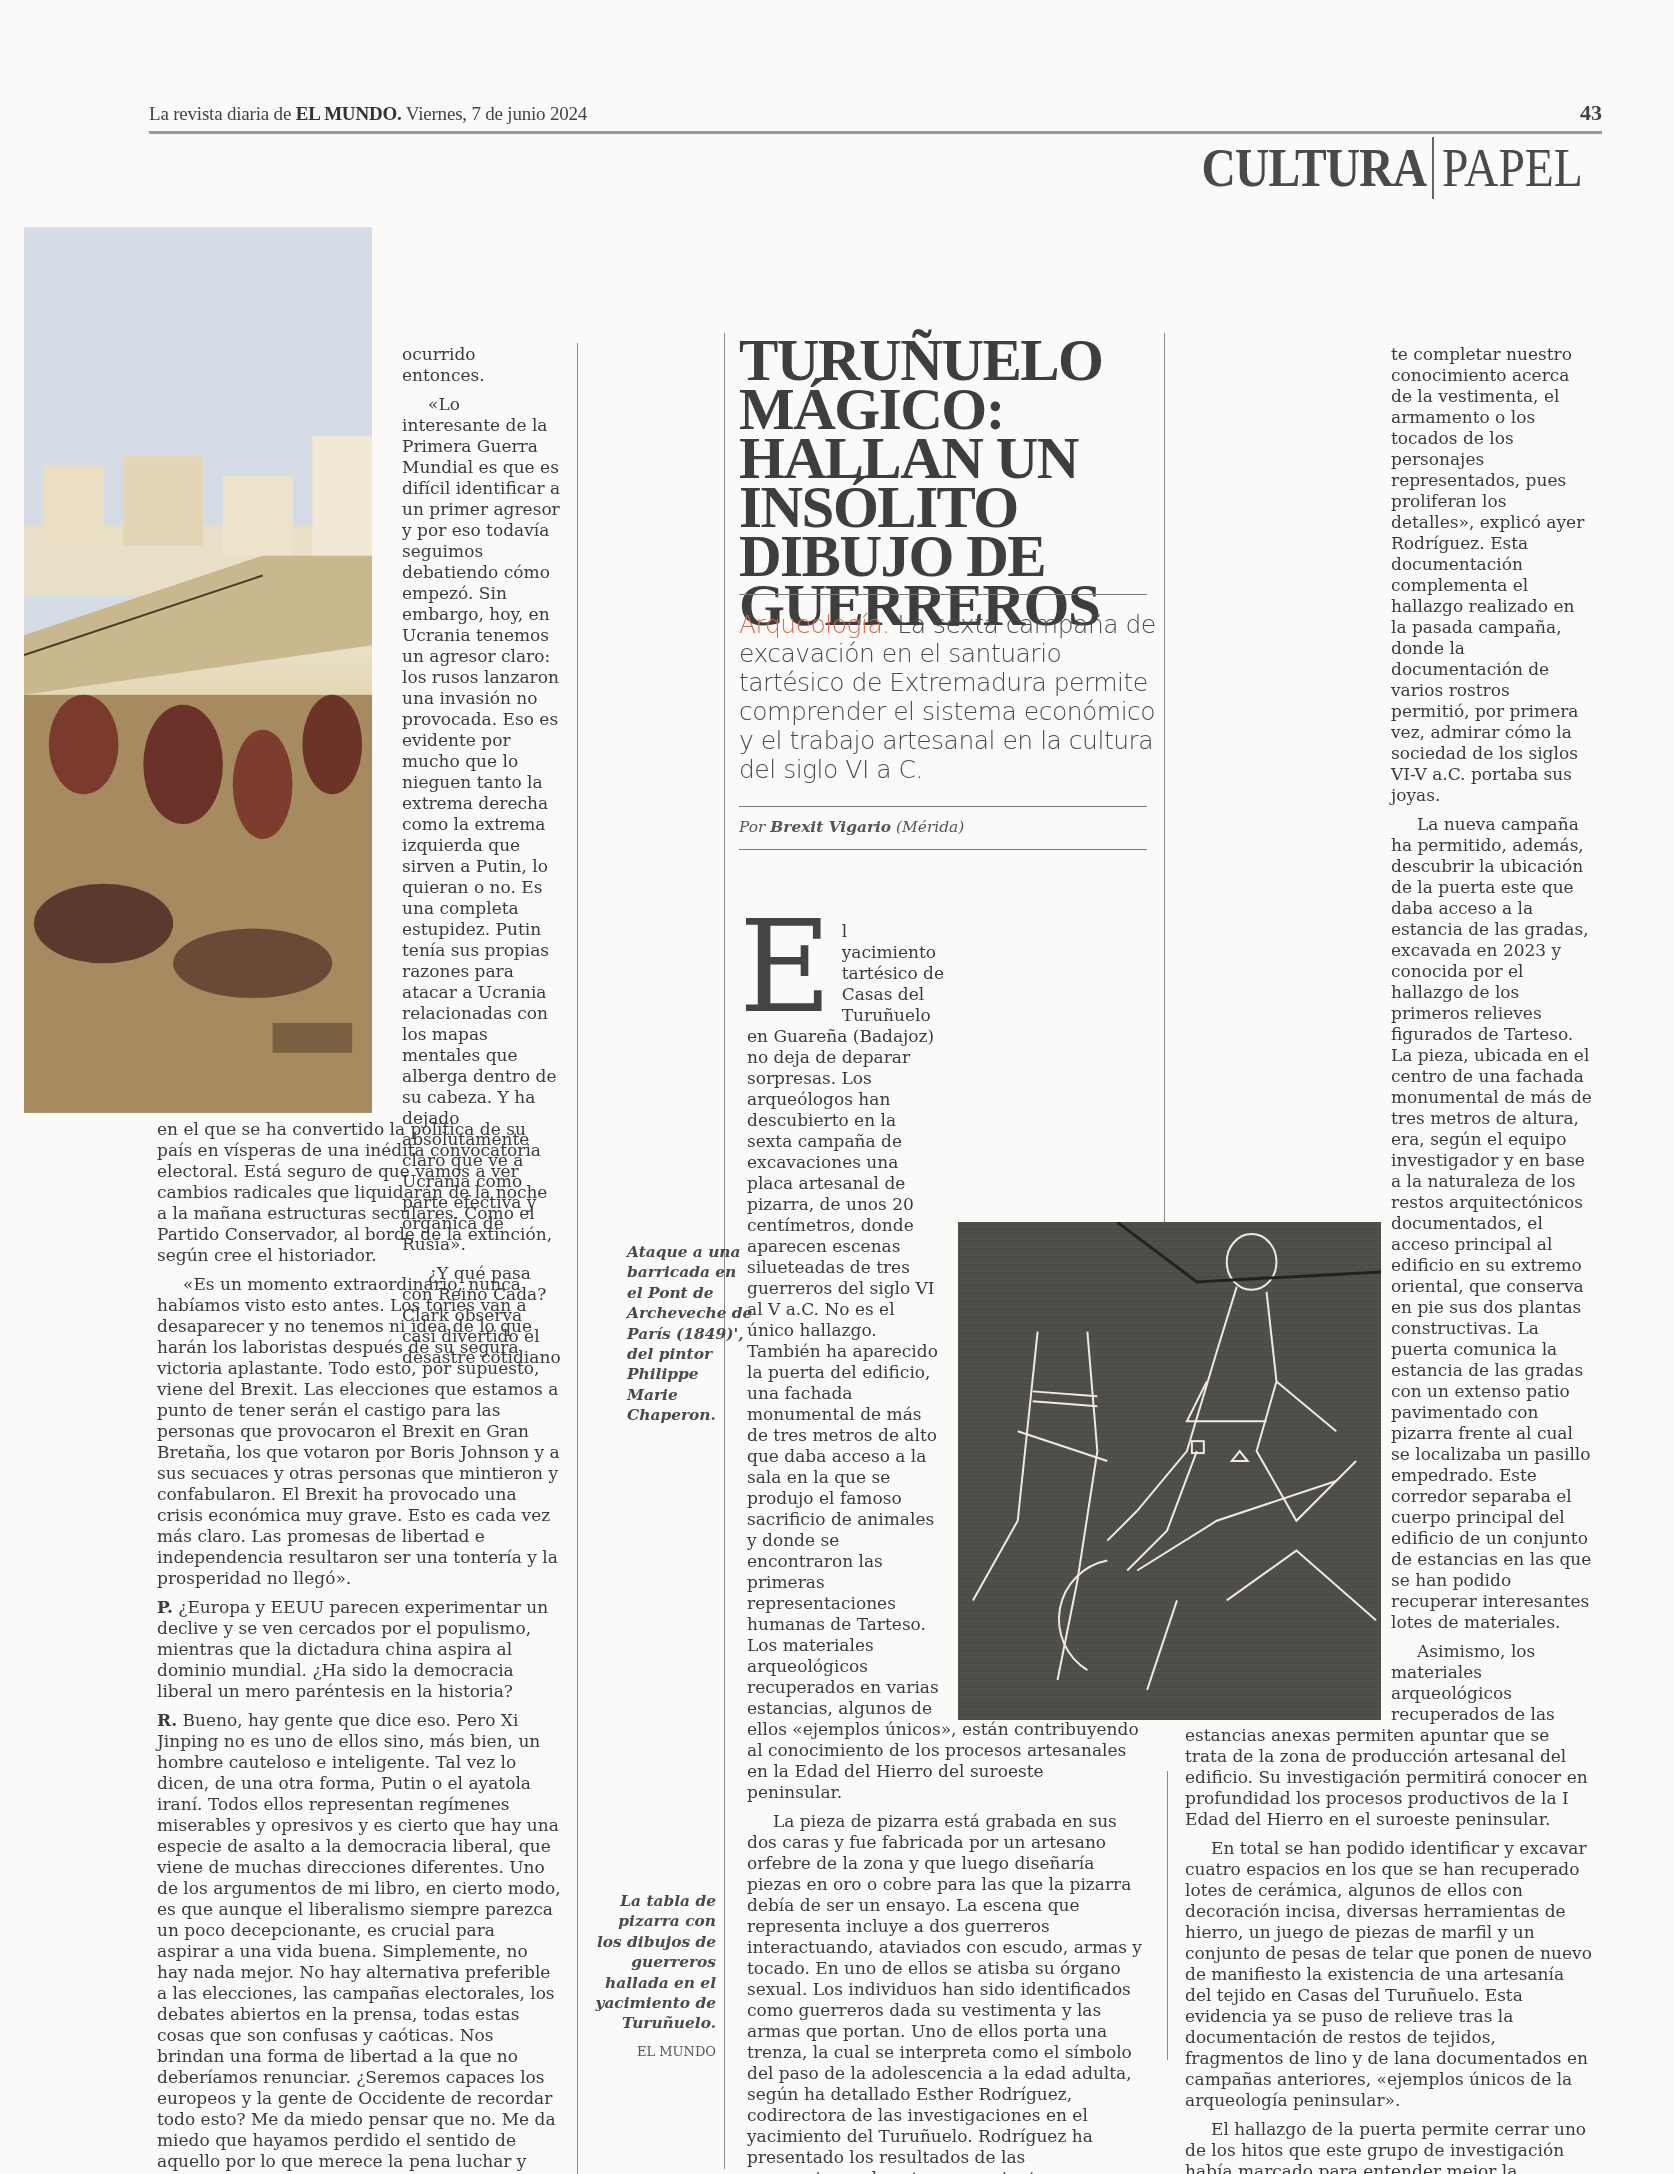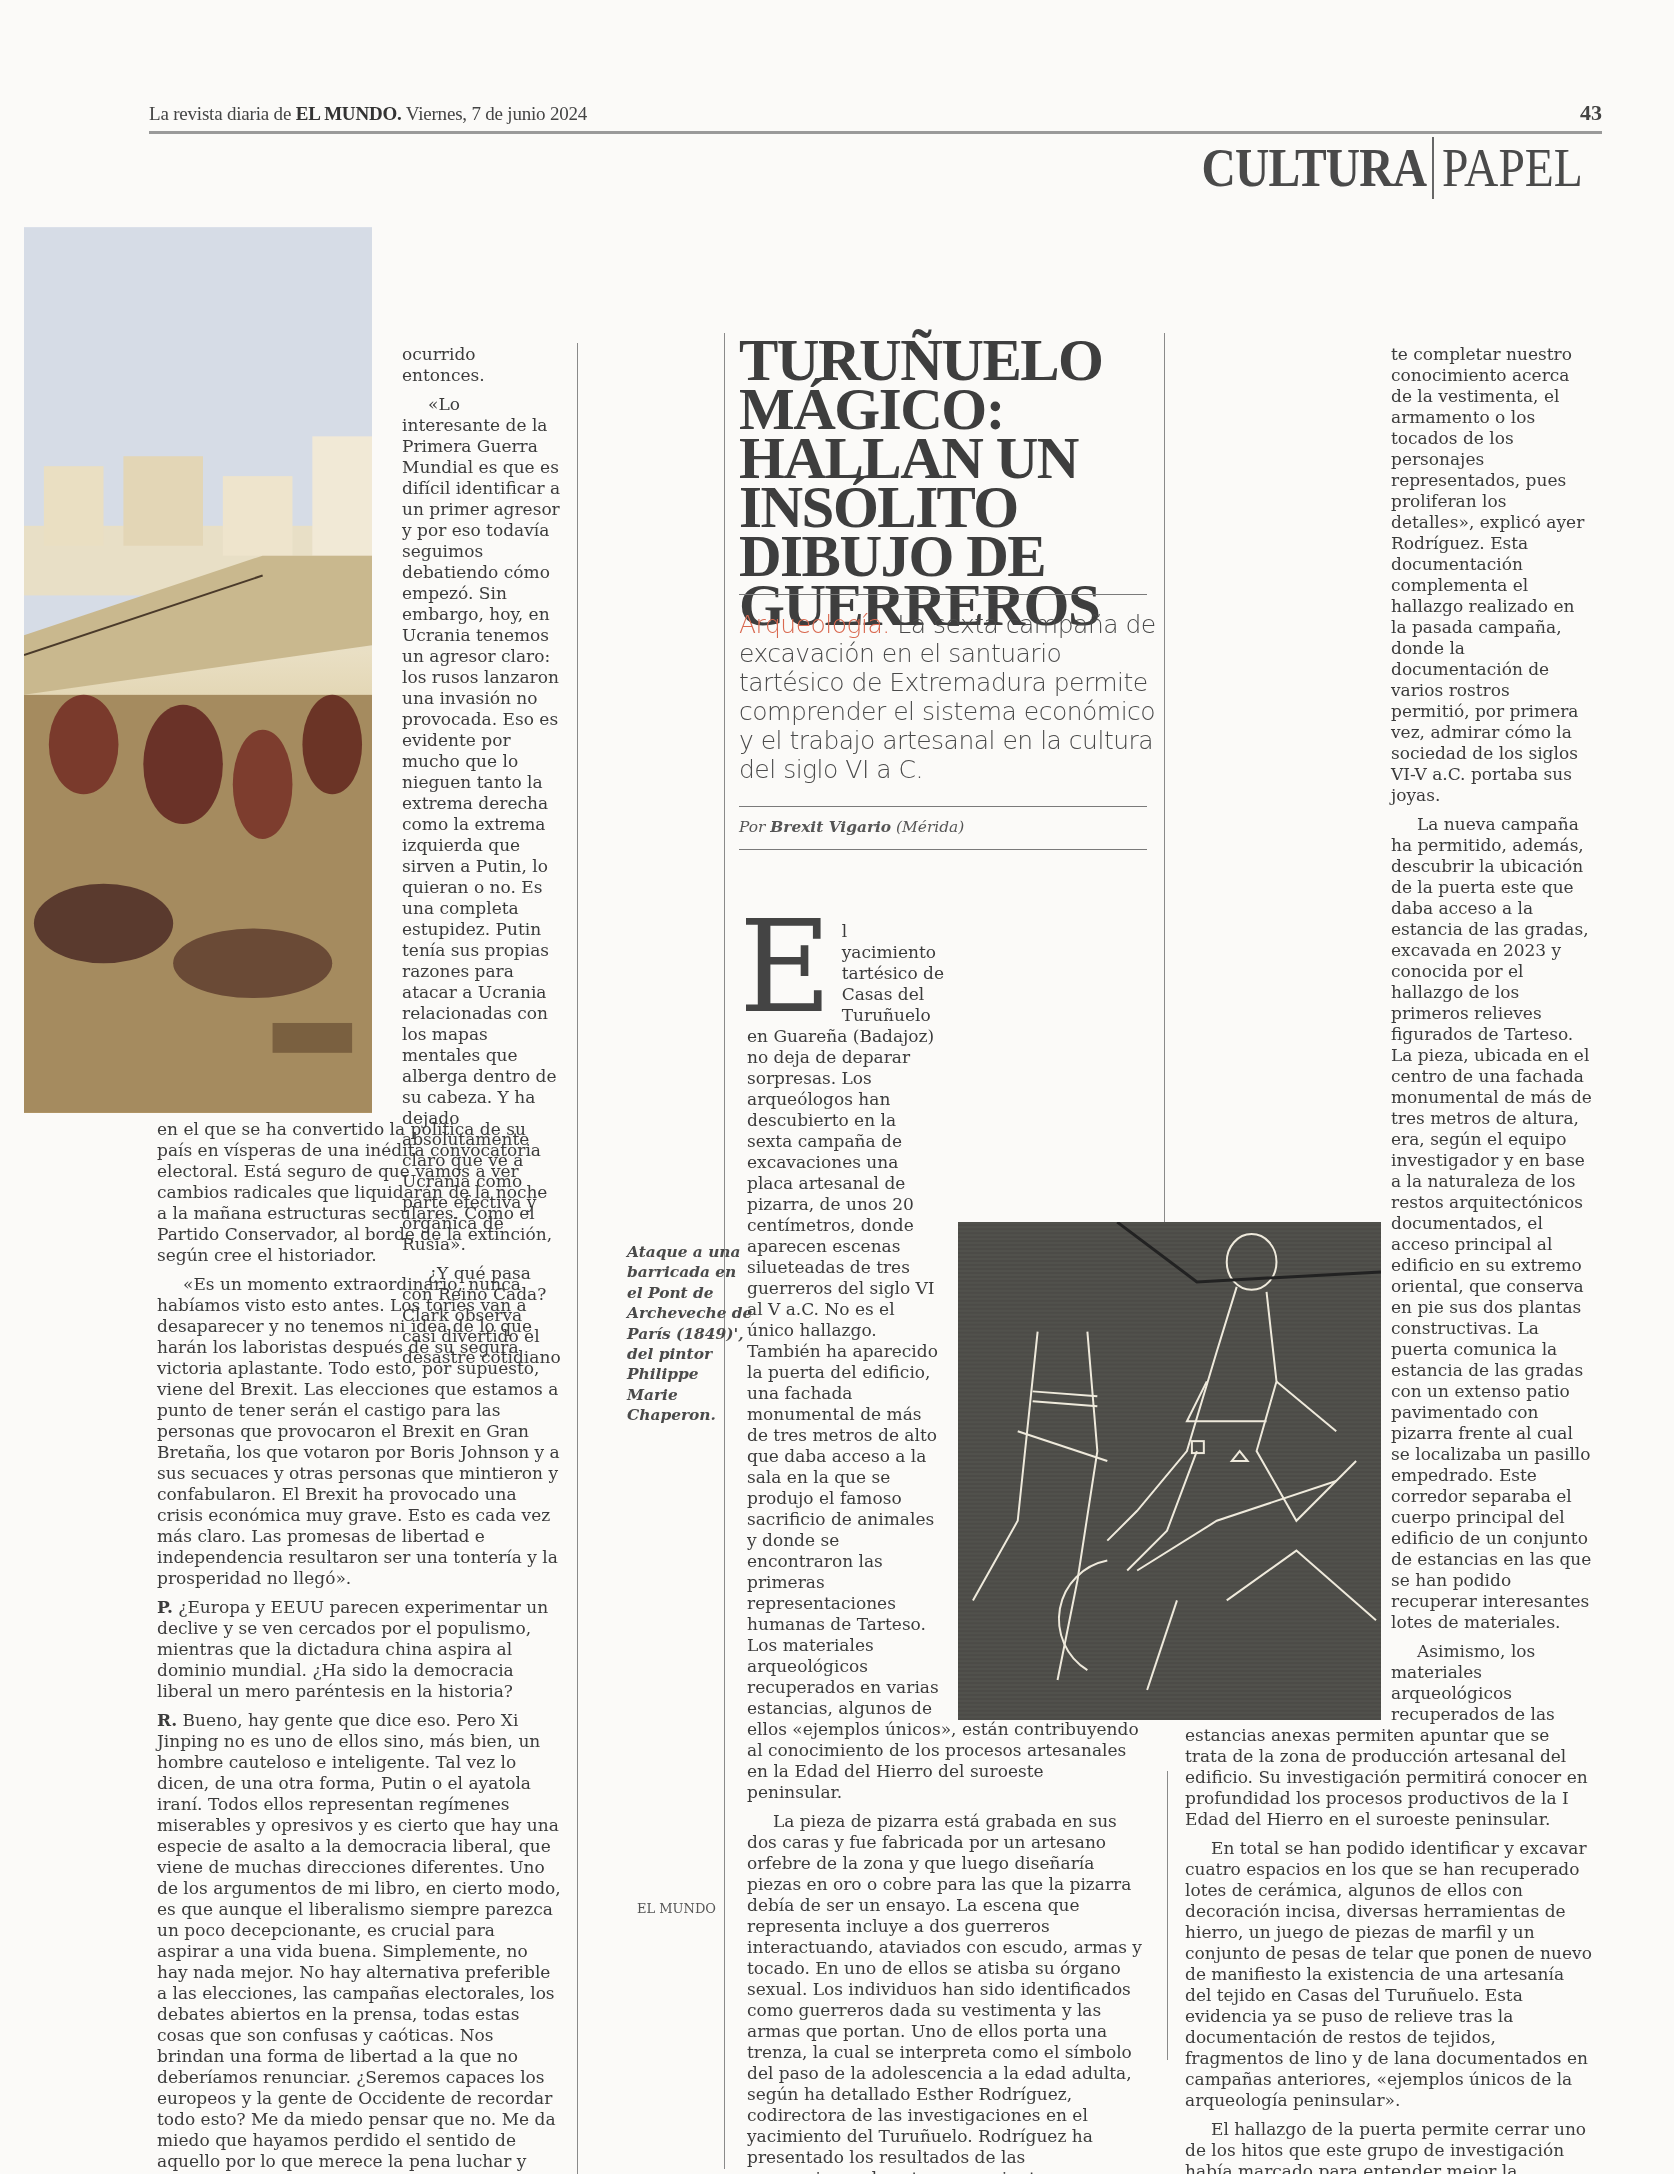--- a/index.html
+++ b/index.html
@@ -80,20 +80,21 @@
   <p><b>R.</b> <span>Bueno, hay gente que dice eso. Pero Xi Jinping no es uno de ellos sino, más bien, un hombre cauteloso e inteligente. Tal vez lo dicen, de una otra forma, Putin o el ayatola iraní. Todos ellos representan regímenes miserables y opresivos y es cierto que hay una especie de asalto a la democracia liberal, que viene de muchas direcciones diferentes. Uno de los argumentos de mi libro, en cierto modo, es que aunque el liberalismo siempre parezca un poco decepcionante, es crucial para aspirar a una vida buena. Simplemente, no hay nada mejor. No hay alternativa preferible a las elecciones, las campañas electorales, los debates abiertos en la prensa, todas estas cosas que son confusas y caóticas. Nos brindan una forma de libertad a la que no deberíamos renunciar. ¿Seremos capaces los europeos y la gente de Occidente de recordar todo esto? Me da miedo pensar que no. Me da miedo que hayamos perdido el sentido de aquello por lo que merece la pena luchar y sacrificarse. Los europeos nos estamos dejando vencer y nos arrepentiremos de no haber peleado.</span></p>
 </div>
 
 <div class="abs vline" style="left:577px; top:343px; height:1836px;"></div>
 <div class="abs vline" style="left:724px; top:333px; height:1836px;"></div>
 <div class="abs vline" style="left:1164px; top:333px; height:896px;"></div>
 <div class="abs vline" style="left:1167px; top:1771px; height:289px;"></div>
 
 <div class="abs caption" style="left:591px; top:1242px; width:127px;margin-left:36px;">Ataque a una barricada en el Pont de Archeveche de París (1849)', del pintor Philippe Marie Chaperon.</div>
 <div class="abs" style="left:593px; top:1891px; width:123px; text-align:right;">
+  <div class="caption">La tabla de pizarra con los dibujos de guerreros hallada en el yacimiento de Turuñuelo.</div>
   <div style="font-family:'DejaVu Serif',serif; font-size:13px; color:#555; margin-top:10px;">EL MUNDO</div>
 </div>
 
 <div class="abs headline" style="left:739px; top:336px; width:408px;">TURUÑUELO MÁGICO: HALLAN UN INSÓLITO DIBUJO DE GUERREROS</div>
 <div class="abs hr" style="left:739px; top:594px; width:408px;"></div>
 <div class="abs subhead" style="left:739px; top:610px; width:418px;">
   <span class="kicker">Arqueología.</span>
   <span>La sexta campaña de excavación en el santuario tartésico de Extremadura permite comprender el sistema económico y el trabajo artesanal en la cultura del siglo VI a C.</span>
 </div>
 <div class="abs hr" style="left:739px; top:806px; width:408px;"></div>

